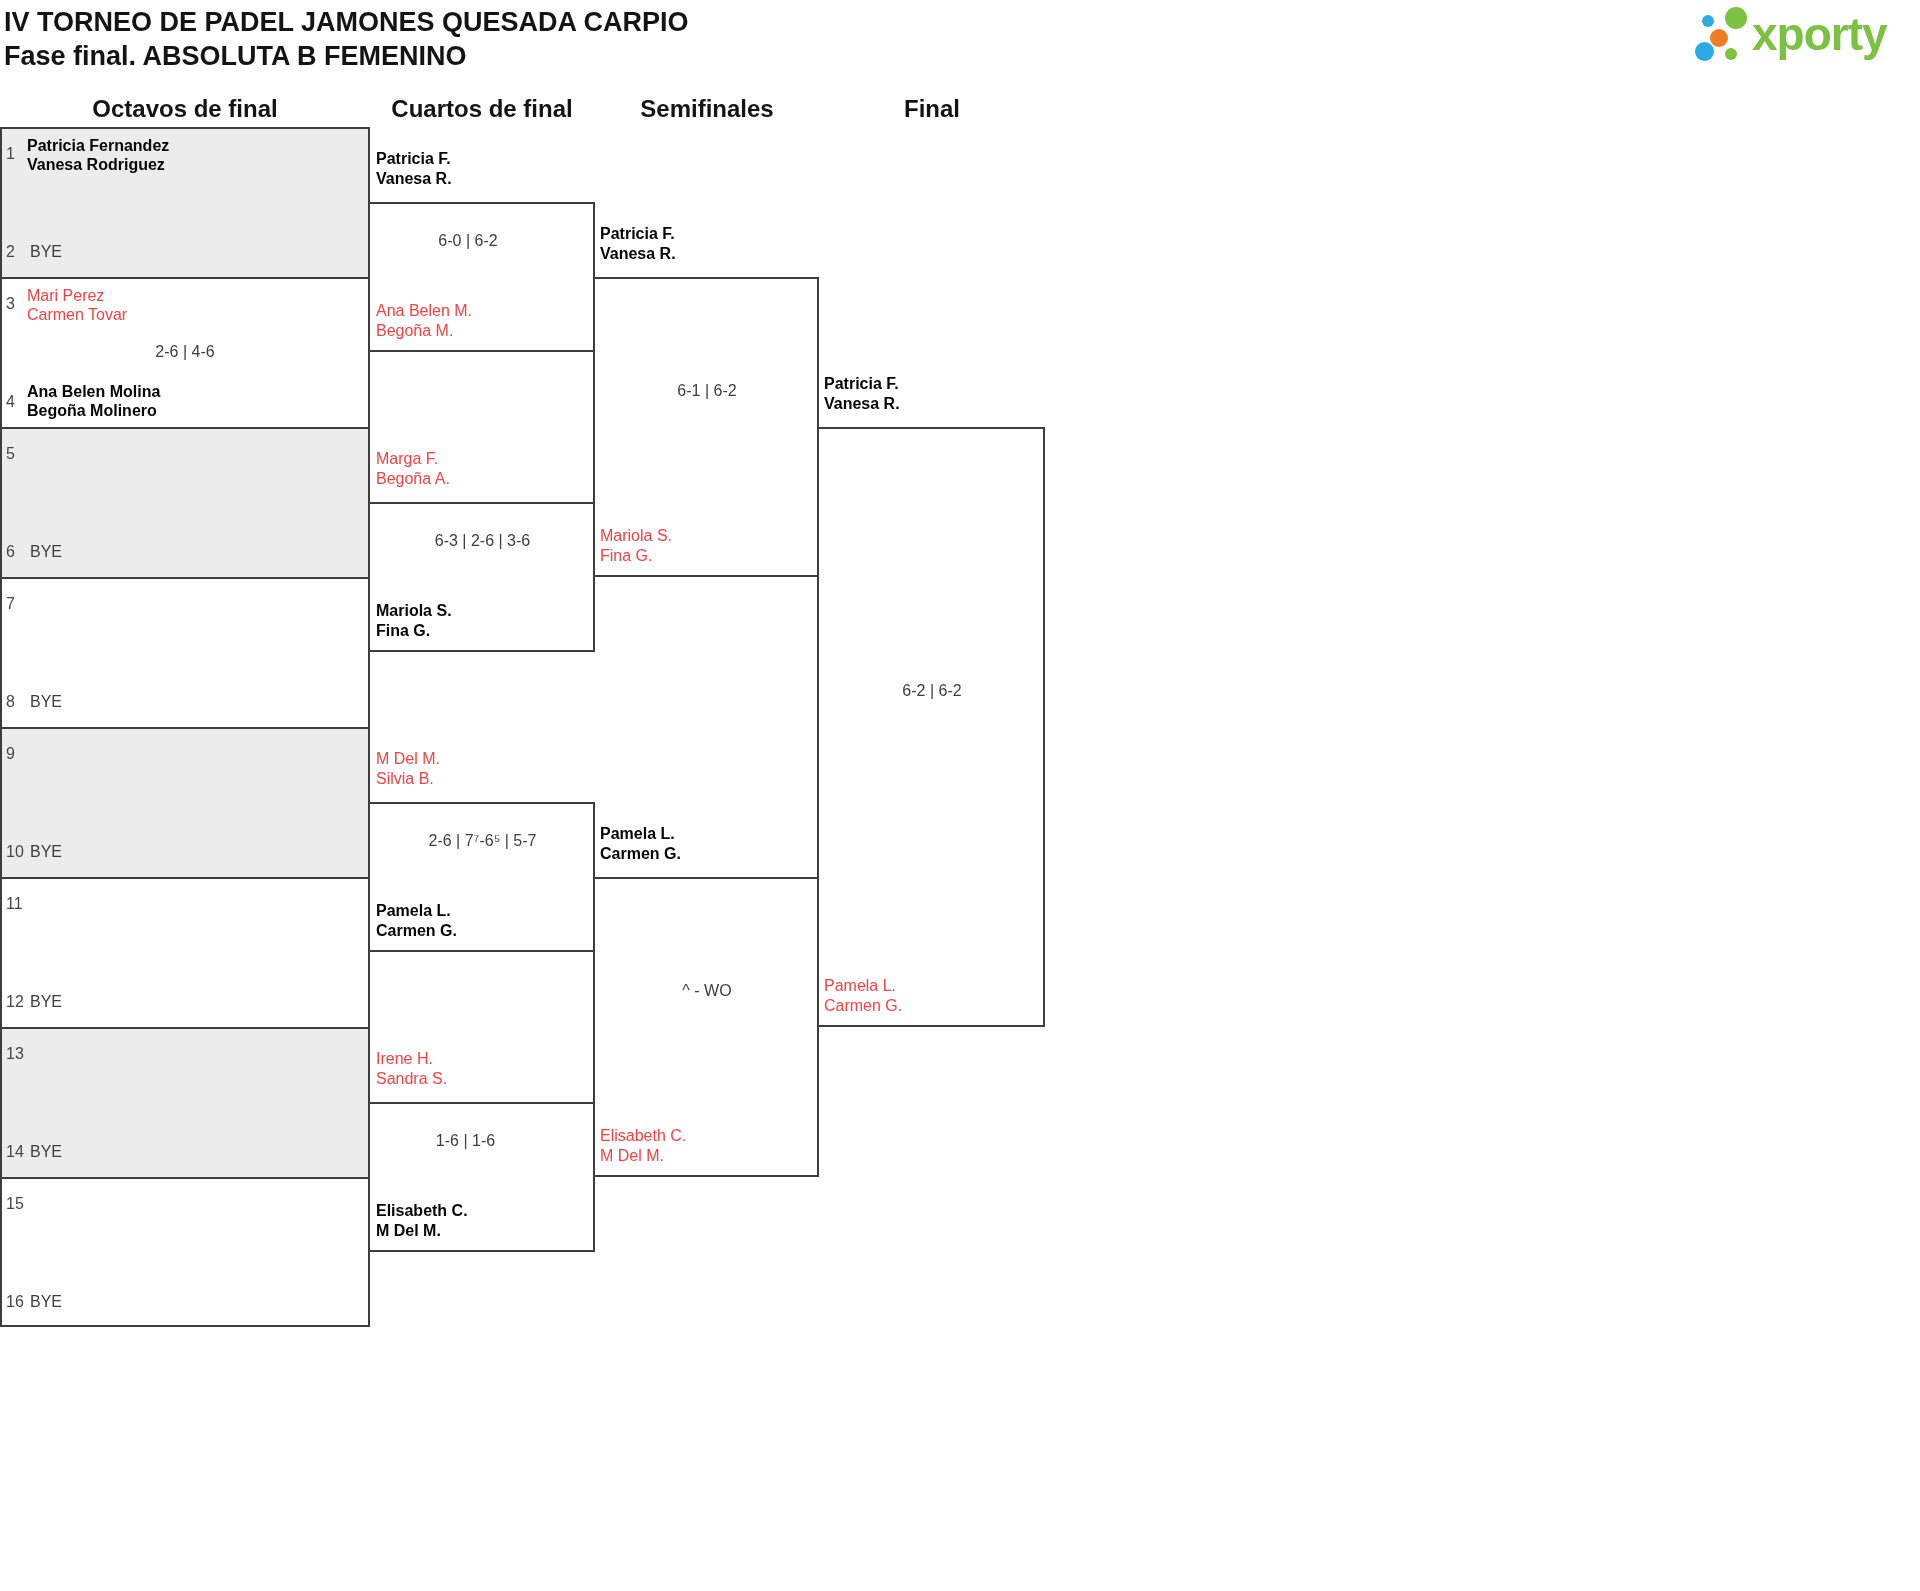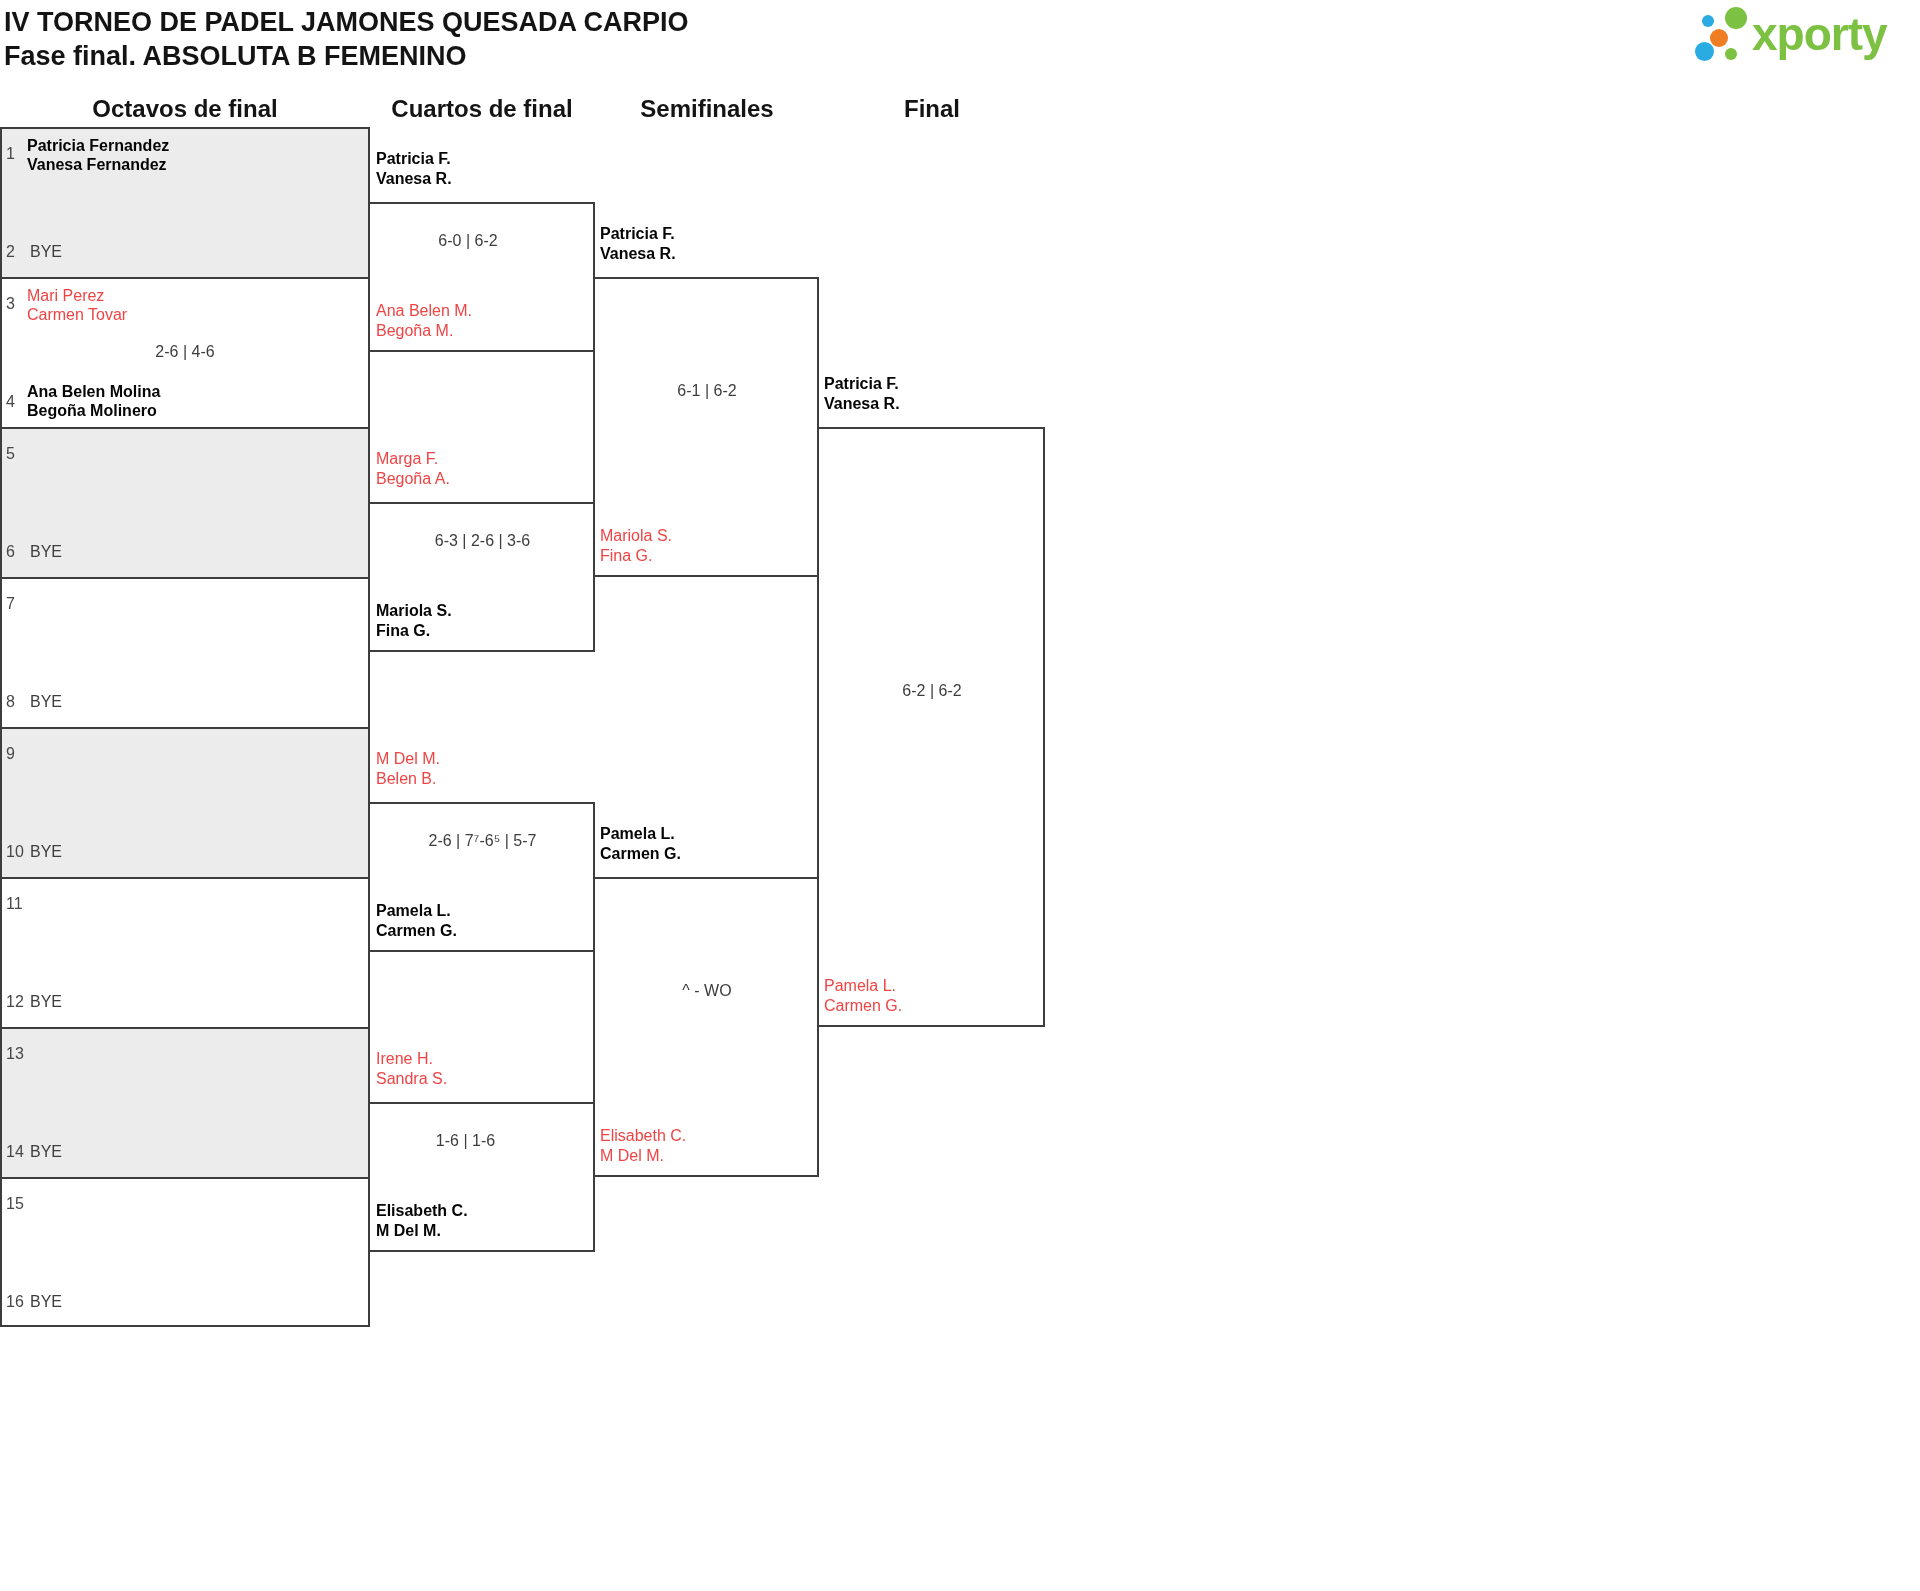--- a/index.html
+++ b/index.html
@@ -54,21 +54,21 @@
   <div class="obox gray" style="top:427px"></div>
   <div class="obox" style="top:577px"></div>
   <div class="obox gray" style="top:727px"></div>
   <div class="obox" style="top:877px"></div>
   <div class="obox gray" style="top:1027px"></div>
   <div class="obox last" style="top:1177px"></div>
 
   <div class="num" style="left:6px;top:144px">1</div>
   <div class="team w" style="left:27px;top:136px">
     <span>Patricia Fernandez</span>
-    <span>Vanesa Fernandez</span>
+    <span>Vanesa Rodriguez</span>
   </div>
   <div class="byerow" style="left:6px;top:242px">
     <span class="n">2</span>
     <span>BYE</span>
   </div>
 
   <div class="num" style="left:6px;top:294px">3</div>
   <div class="team" style="left:27px;top:286px">
     <span>Mari Perez</span>
     <span>Carmen Tovar</span>
@@ -136,21 +136,21 @@
     <span>Begoña A.</span>
   </div>
   <div class="score" style="left:370px;width:225px;top:531px">6-3 | 2-6 | 3-6</div>
   <div class="team match w" style="left:376px;top:601px">
     <span>Mariola S.</span>
     <span>Fina G.</span>
   </div>
 
   <div class="team match" style="left:376px;top:749px">
     <span>M Del M.</span>
-    <span>Belen B.</span>
+    <span>Silvia B.</span>
   </div>
   <div class="score" style="left:370px;width:225px;top:831px">2-6 | 7⁷-6⁵ | 5-7</div>
   <div class="team match w" style="left:376px;top:901px">
     <span>Pamela L.</span>
     <span>Carmen G.</span>
   </div>
 
   <div class="team match" style="left:376px;top:1049px">
     <span>Irene H.</span>
     <span>Sandra S.</span>

